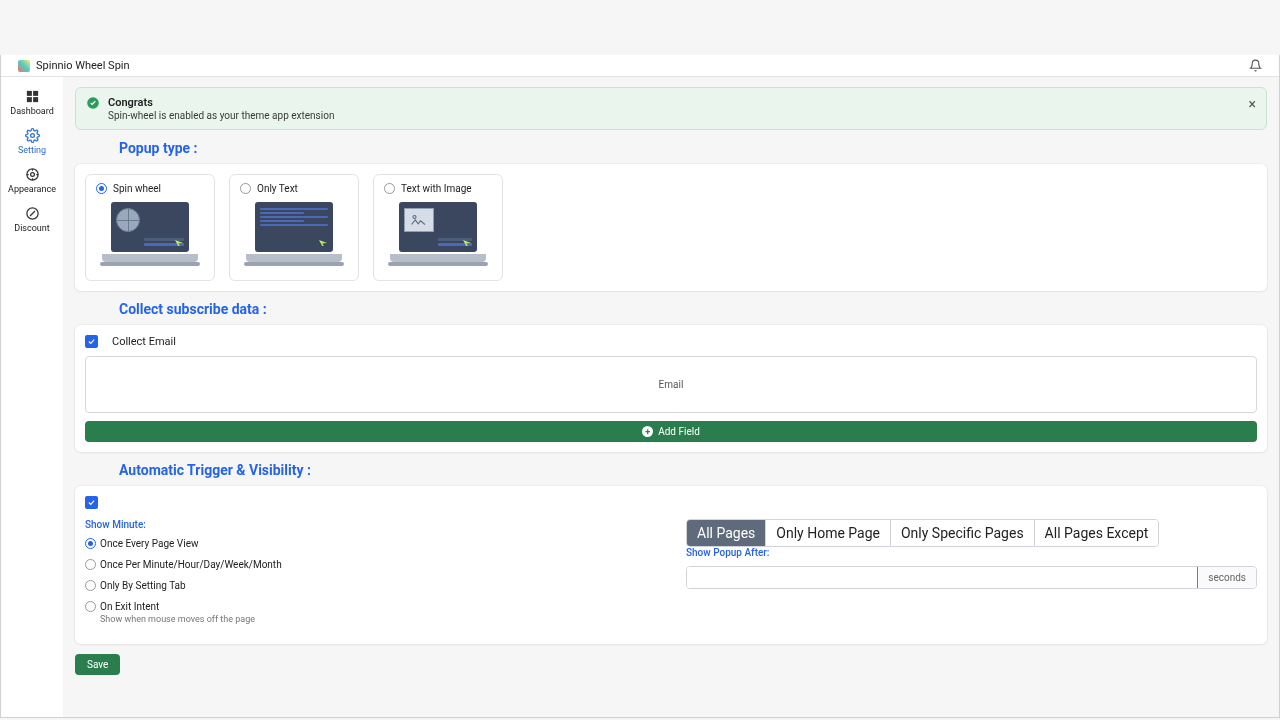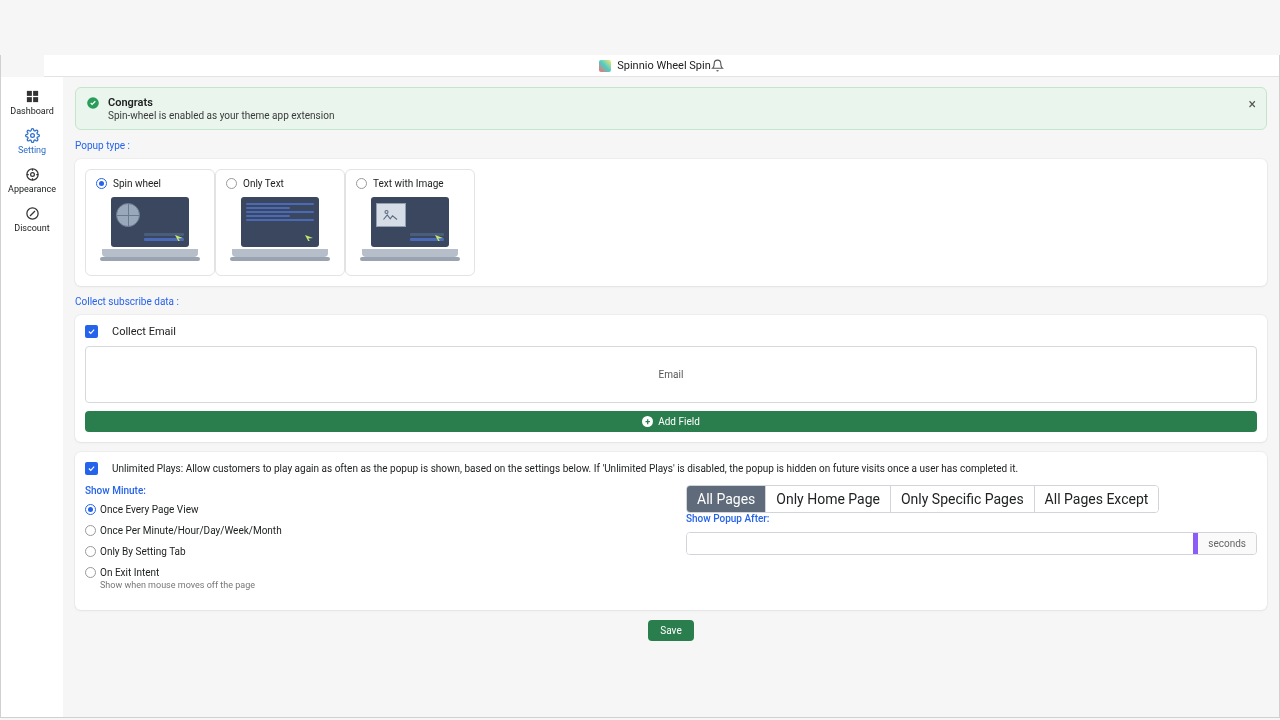--- a/index.html
+++ b/index.html
@@ -1,41 +1,41 @@
 <!DOCTYPE html>
 <html><head>
 <meta charset="utf-8">
 <style>
 * { box-sizing: border-box; margin: 0; padding: 0; font-family: -apple-system, BlinkMacSystemFont, "Segoe UI", Roboto, Helvetica, Arial, sans-serif; }
 body { background: #f6f6f7; font-size: 11px; color: #202223; }
 .app-frame { border: 1px solid #d0d0d0; border-top: none; margin-top: 55px; }
-.top-bar { display: flex; align-items: center; justify-content: center; padding: 4px 17px; background: #fff; border-bottom: 1px solid #e1e3e5; margin-left: 43px; }
+.top-bar { display: flex; align-items: center; justify-content: space-between; padding: 4px 17px; background: #fff; border-bottom: 1px solid #e1e3e5; }
 .top-bar-left { display: flex; align-items: center; gap: 6px; font-size: 11px; }
 .app-logo { width: 12px; height: 12px; background: linear-gradient(45deg,#ff6b6b,#4ecdc4,#ffe66d); border-radius: 2px; }
 .bell-icon { width: 13px; height: 13px; cursor: pointer; }
 
 .main-layout { display: flex; min-height: 640px; }
 .sidebar { width: 62px; background: #fff; display: flex; flex-direction: column; align-items: center; padding-top: 6px; }
 .sidebar-item { display: flex; flex-direction: column; align-items: center; padding: 6px 0; width: 100%; cursor: pointer; font-size: 9px; color: #202223; }
 .sidebar-item.active { color: #2c6ecb; }
 .sidebar-item .side-icon { width: 15px; height: 15px; margin-bottom: 2px; }
 .sidebar-item .side-label { font-size: 9px; }
 
 .content { flex: 1; padding: 10px 12px; }
 .card { background: #fff; border-radius: 6px; box-shadow: 0 0 0 1px rgba(0,0,0,0.03), 0 1px 3px rgba(0,0,0,0.05); padding: 10px; margin-bottom: 10px; position: relative; }
 
 .banner-success { background: #eaf6ed; border: 1px solid #c3e6cb; border-radius: 6px; padding: 8px 10px; display: flex; align-items: flex-start; gap: 8px; margin-bottom: 10px; position: relative; }
 .banner-close { position: absolute; right: 10px; top: 8px; cursor: pointer; font-size: 14px; color: #555; }
 .banner-icon { width: 14px; height: 14px; flex-shrink: 0; }
 .banner-title { font-weight: 600; font-size: 11px; }
 .banner-desc { font-size: 10px; color: #3a3a3a; margin-top: 1px; }
 
-.section-heading { color: #2563eb; font-size: 10px; font-weight: 400; margin-bottom: 8px; }
-
-.popup-type-row { display: flex; }
+.section-heading { color: #2563eb; font-size: 14px; font-weight: 700; margin-bottom: 8px; margin-left: 44px; }
+
+.popup-type-row { display: flex; gap: 14px; }
 .popup-type-card { border: 1px solid #e1e3e5; border-radius: 6px; padding: 8px 10px 10px; width: 130px; cursor: pointer; }
 .radio-row { display: flex; align-items: center; gap: 6px; font-size: 10px; margin-bottom: 8px; }
 .radio { width: 11px; height: 11px; border-radius: 50%; border: 1.5px solid #2563eb; display: flex; align-items: center; justify-content: center; }
 .radio.unchecked { border-color: #999; }
 .radio-dot { width: 5px; height: 5px; border-radius: 50%; background: #2563eb; }
 
 .laptop-illus { width: 100px; height: 68px; margin: 0 auto; position: relative; }
 .laptop-screen { width: 78px; height: 50px; background: #3a475f; border-radius: 3px; margin: 0 auto; padding: 6px 5px; position: relative; display:flex; gap:4px; }
 .laptop-base { width: 96px; height: 8px; background: #b5bec9; border-radius: 0 0 4px 4px; margin: 2px auto 0; position: relative; }
 .laptop-stand { width: 100px; height: 4px; background: #9aa4b0; border-radius: 2px; margin: 0 auto; }
@@ -72,23 +72,23 @@
 .radio-option { display:flex; align-items:flex-start; gap:4px; font-size:10px; margin-bottom:10px; }
 .radio-option .desc { font-size:9px; color:#777; margin-top:2px; }
 
 .segmented { display:flex; border:1px solid #d1d5db; border-radius:4px; overflow:hidden; width:fit-content; }
 .seg-btn { padding:5px 10px; font-size:14px; border-right:1px solid #d1d5db; cursor:pointer; background:#fff; }
 .seg-btn:last-child { border-right:none; }
 .seg-btn.active { background:#5f6b7a; color:#fff; }
 
 .input-suffix { display:flex; border:1px solid #d1d5db; border-radius:4px; overflow:hidden; margin-top:5px; }
 .input-suffix input { flex:1; border:none; padding:5px 8px; font-size:10px; outline:none; }
-.input-suffix .suffix { padding:5px 10px; font-size:10px; color:#666; border-left:5px solid #8b5cf6; background:#fafafa; }
-
-.save-row { display:flex; justify-content:center; margin-top:4px; }
+.input-suffix .suffix { padding:5px 10px; font-size:10px; color:#666; border-left:1px solid #8b5cf6; background:#fafafa; }
+
+.save-row { display:flex; justify-content:flex-start; margin-top:4px; }
 .save-btn { background:#2a7e4e; color:#fff; border:none; border-radius:4px; padding:5px 12px; font-size:10px; cursor:pointer; }
 </style>
 </head>
 <body>
 
 <div class="app-frame">
   <div class="top-bar">
     <div class="top-bar-left">
       <div class="app-logo"></div>
       <span>Spinnio Wheel Spin</span>
@@ -228,28 +228,28 @@
           </div>
           <span>Collect Email</span>
         </div>
         <div class="field-box">Email</div>
         <button class="add-field-btn">
           <span class="plus">+</span>
           <span>Add Field</span>
         </button>
       </div>
 
+      <div class="section-heading">Automatic Trigger &amp; Visibility :</div>
       <div class="card">
         <div class="checkbox-row">
           <div class="chk">
             <svg viewBox="0 0 24 24" fill="none" stroke="#fff" stroke-width="3">
                 <path d="M5 12l5 5L19 7"></path>
               </svg>
           </div>
-          <span style="font-size:10px;">Unlimited Plays: Allow customers to play again as often as the popup is shown, based on the settings below. If 'Unlimited Plays' is disabled, the popup is hidden on future visits once a user has completed it.</span>
         </div>
 
         <div class="two-col">
           <div class="col">
             <div class="sub-heading">Show Minute:</div>
             <div class="radio-option">
               <div class="radio">
                   <div class="radio-dot"></div>
                 </div>
               <span>Once Every Page View</span>

